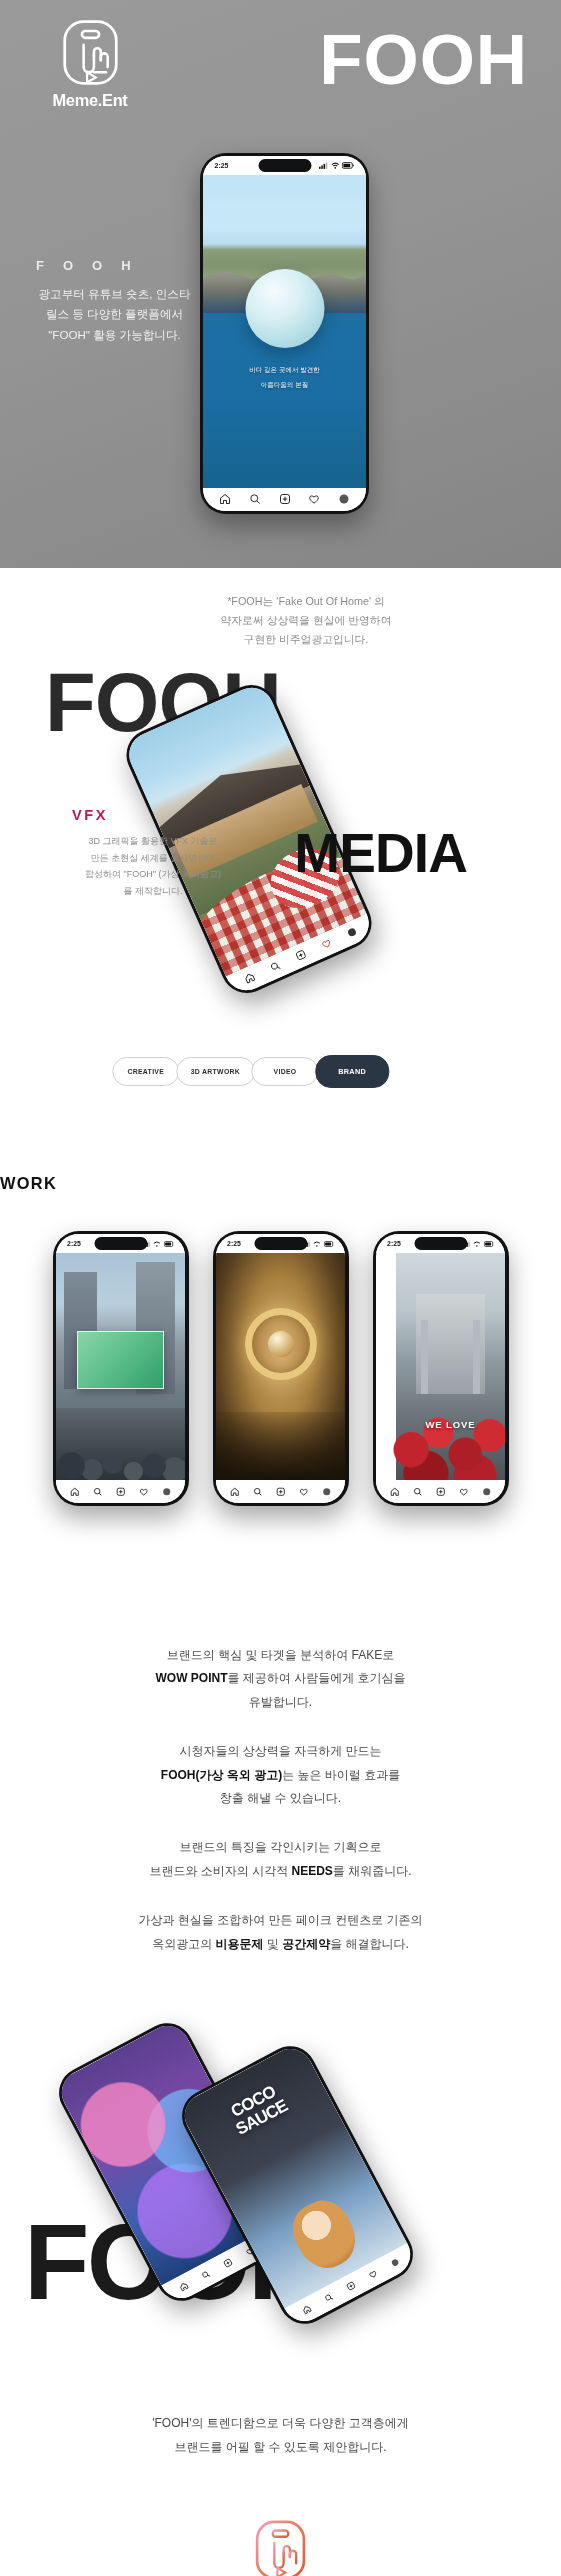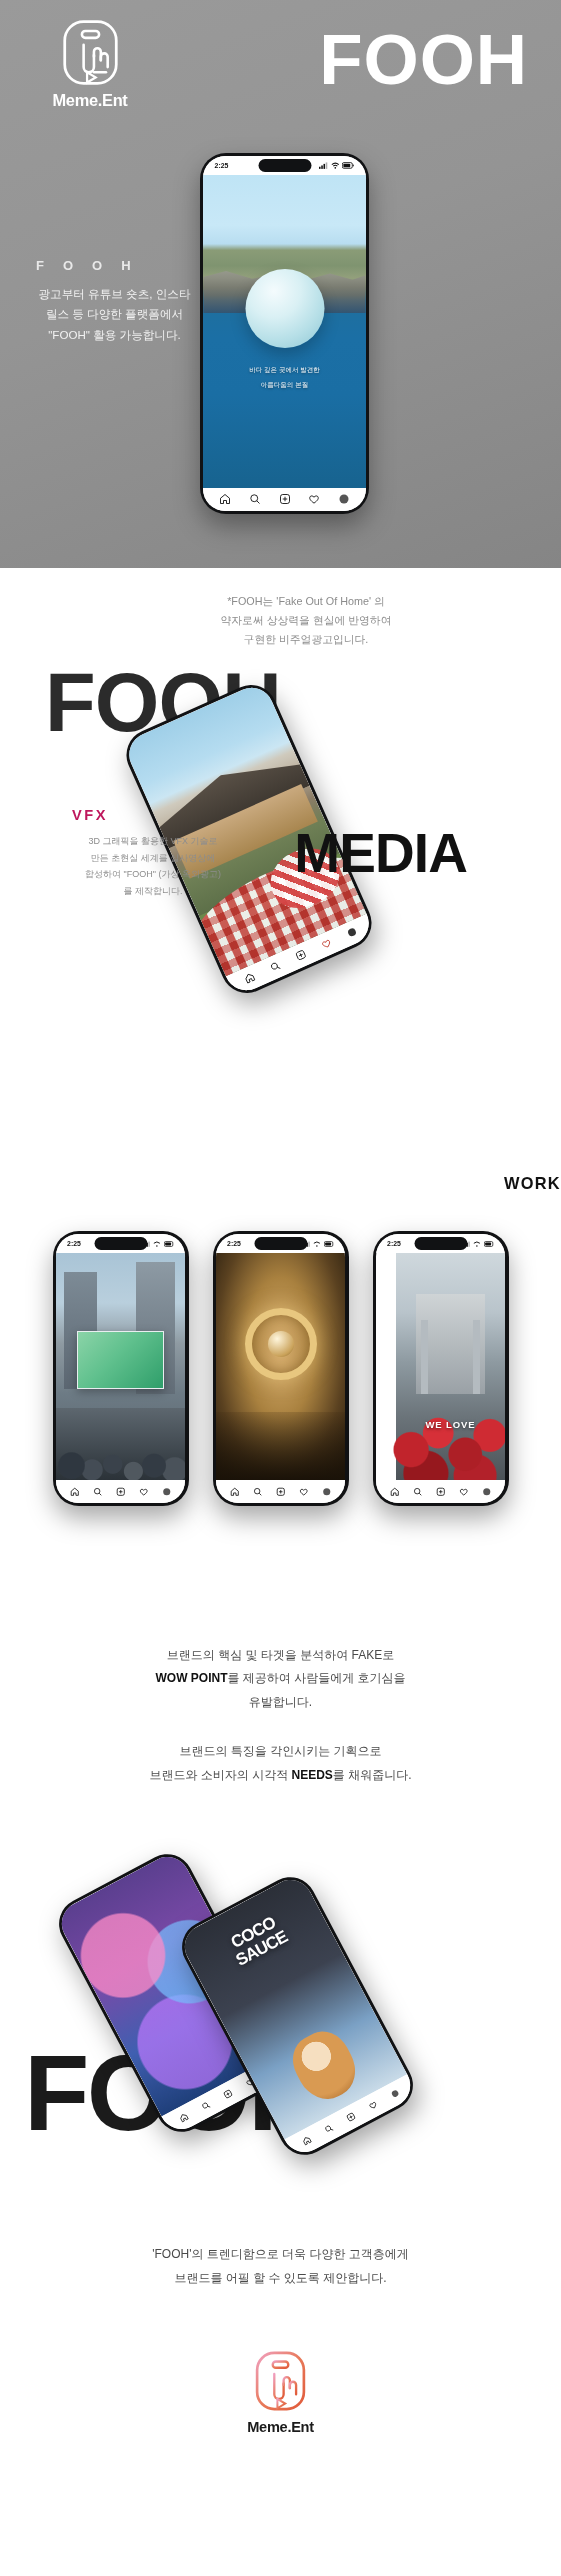--- a/index.html
+++ b/index.html
@@ -280,21 +280,21 @@
   
   .sec-work {
     position: relative;
     width: 561px; height: 482px;
     background: #ffffff;
     overflow: hidden;
   }
   .work-title {
     position: absolute;
     left: 0; right: 0; top: 38px;
-    text-align: right;
+    text-align: left;
     color: #111111;
     font-size: 16.4px;
     font-weight: bold;
     letter-spacing: 1.3px;
   }
   .work-row {
     position: absolute;
     left: 0; right: 0; top: 95px;
     display: flex;
     justify-content: center;
@@ -605,20 +605,26 @@
     </div>
   </div>
 
   <div class="vfx-label">VFX</div>
   <div class="vfx-desc" style="white-space:pre-line">3D 그래픽을  활용한  VFX  기술로
 만든   초현실   세계를   실사영상에
 합성하여 "FOOH" (가상 옥외광고)
 를 제작합니다.</div>
   <div class="big-media">MEDIA</div>
 
+  <div class="pills">
+    <div class="pill">CREATIVE</div>
+    <div class="pill wide">3D ARTWORK</div>
+    <div class="pill">VIDEO</div>
+    <div class="pill active">BRAND</div>
+  </div>
 </section>
 
 <section class="sec-work">
   <div class="work-title">WORK</div>
 
   <div class="work-row">
 
     <div class="phone work-phone">
       <div class="phone-inner">
         <div class="statusbar">
@@ -774,21 +780,23 @@
             </svg>
         </div>
       </div>
     </div>
 
   </div>
 </section>
 
 <section class="sec-copy">
   <p class="copy-p">브랜드의 핵심 및 타겟을 분석하여 FAKE로<br><b>WOW POINT</b>를 제공하여 사람들에게 호기심을<br>유발합니다.</p>
+  <p class="copy-p">시청자들의 상상력을 자극하게 만드는<br><b>FOOH(가상 옥외 광고)</b>는 높은 바이럴 효과를<br>창출 해낼 수 있습니다.</p>
   <p class="copy-p">브랜드의 특징을 각인시키는 기획으로<br>브랜드와 소비자의 시각적 <b>NEEDS</b>를 채워줍니다.</p>
+  <p class="copy-p">가상과 현실을 조합하여 만든 페이크 컨텐츠로 기존의<br>옥외광고의 <b>비용문제</b> 및 <b>공간제약</b>을 해결합니다.</p>
 </section>
 
 <section class="sec-bigfooh">
 
   <div class="phone bf-phone-a">
     <div class="phone-inner">
       <div class="screen-media">
         <div class="bfa-bg"></div>
       </div>
       <div class="navbar">

